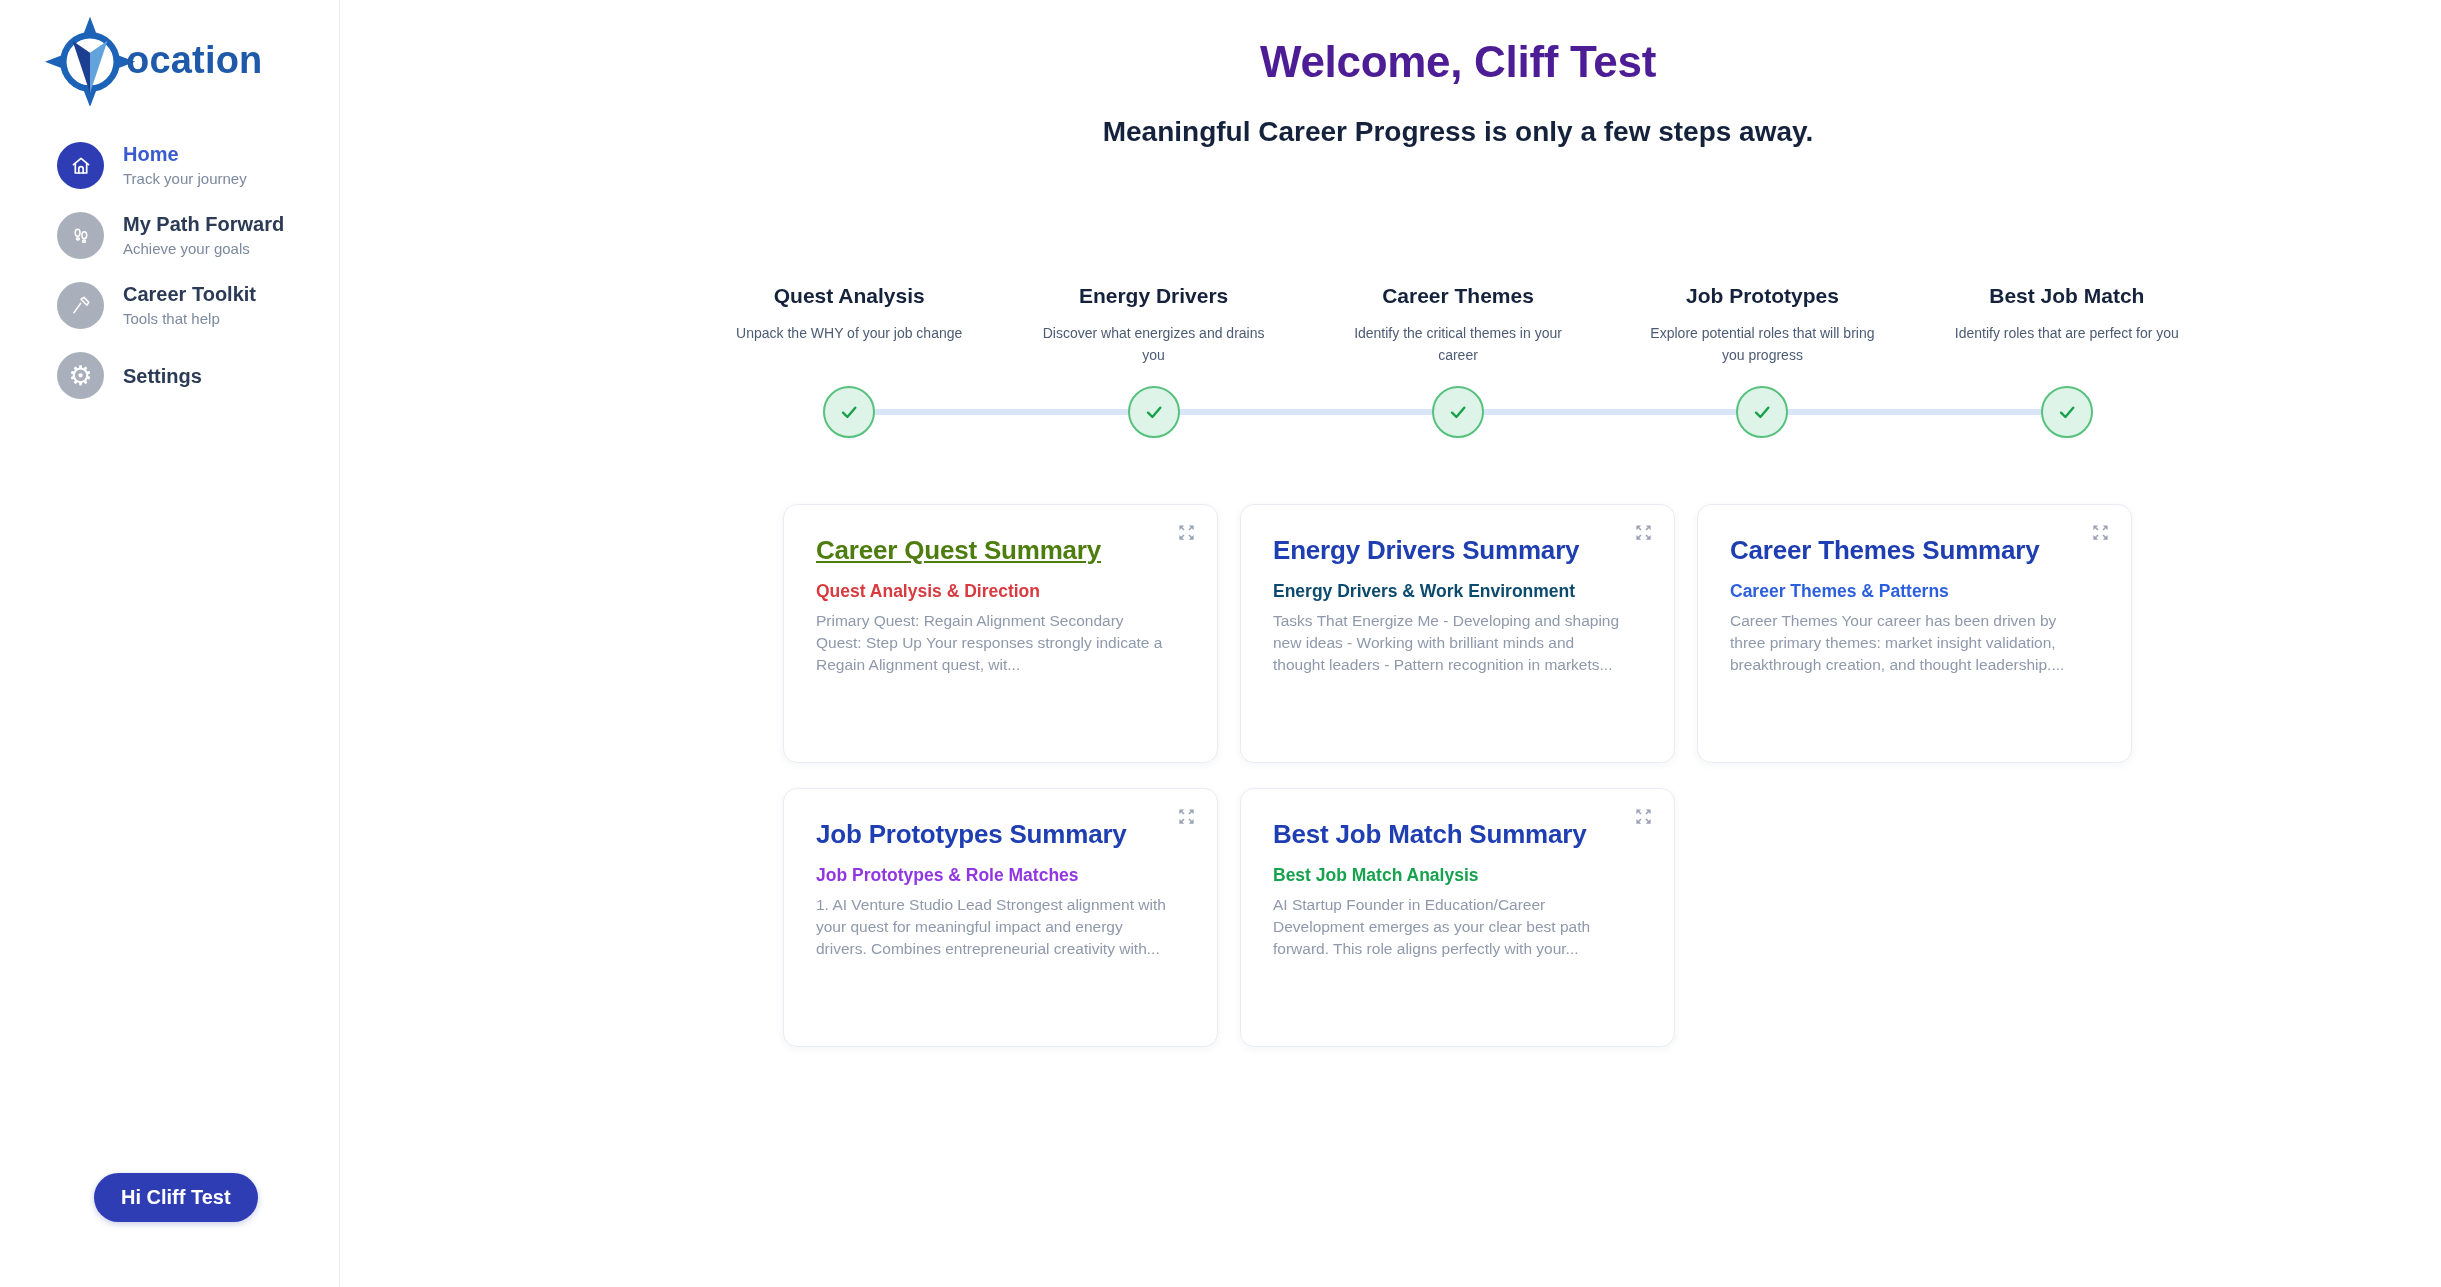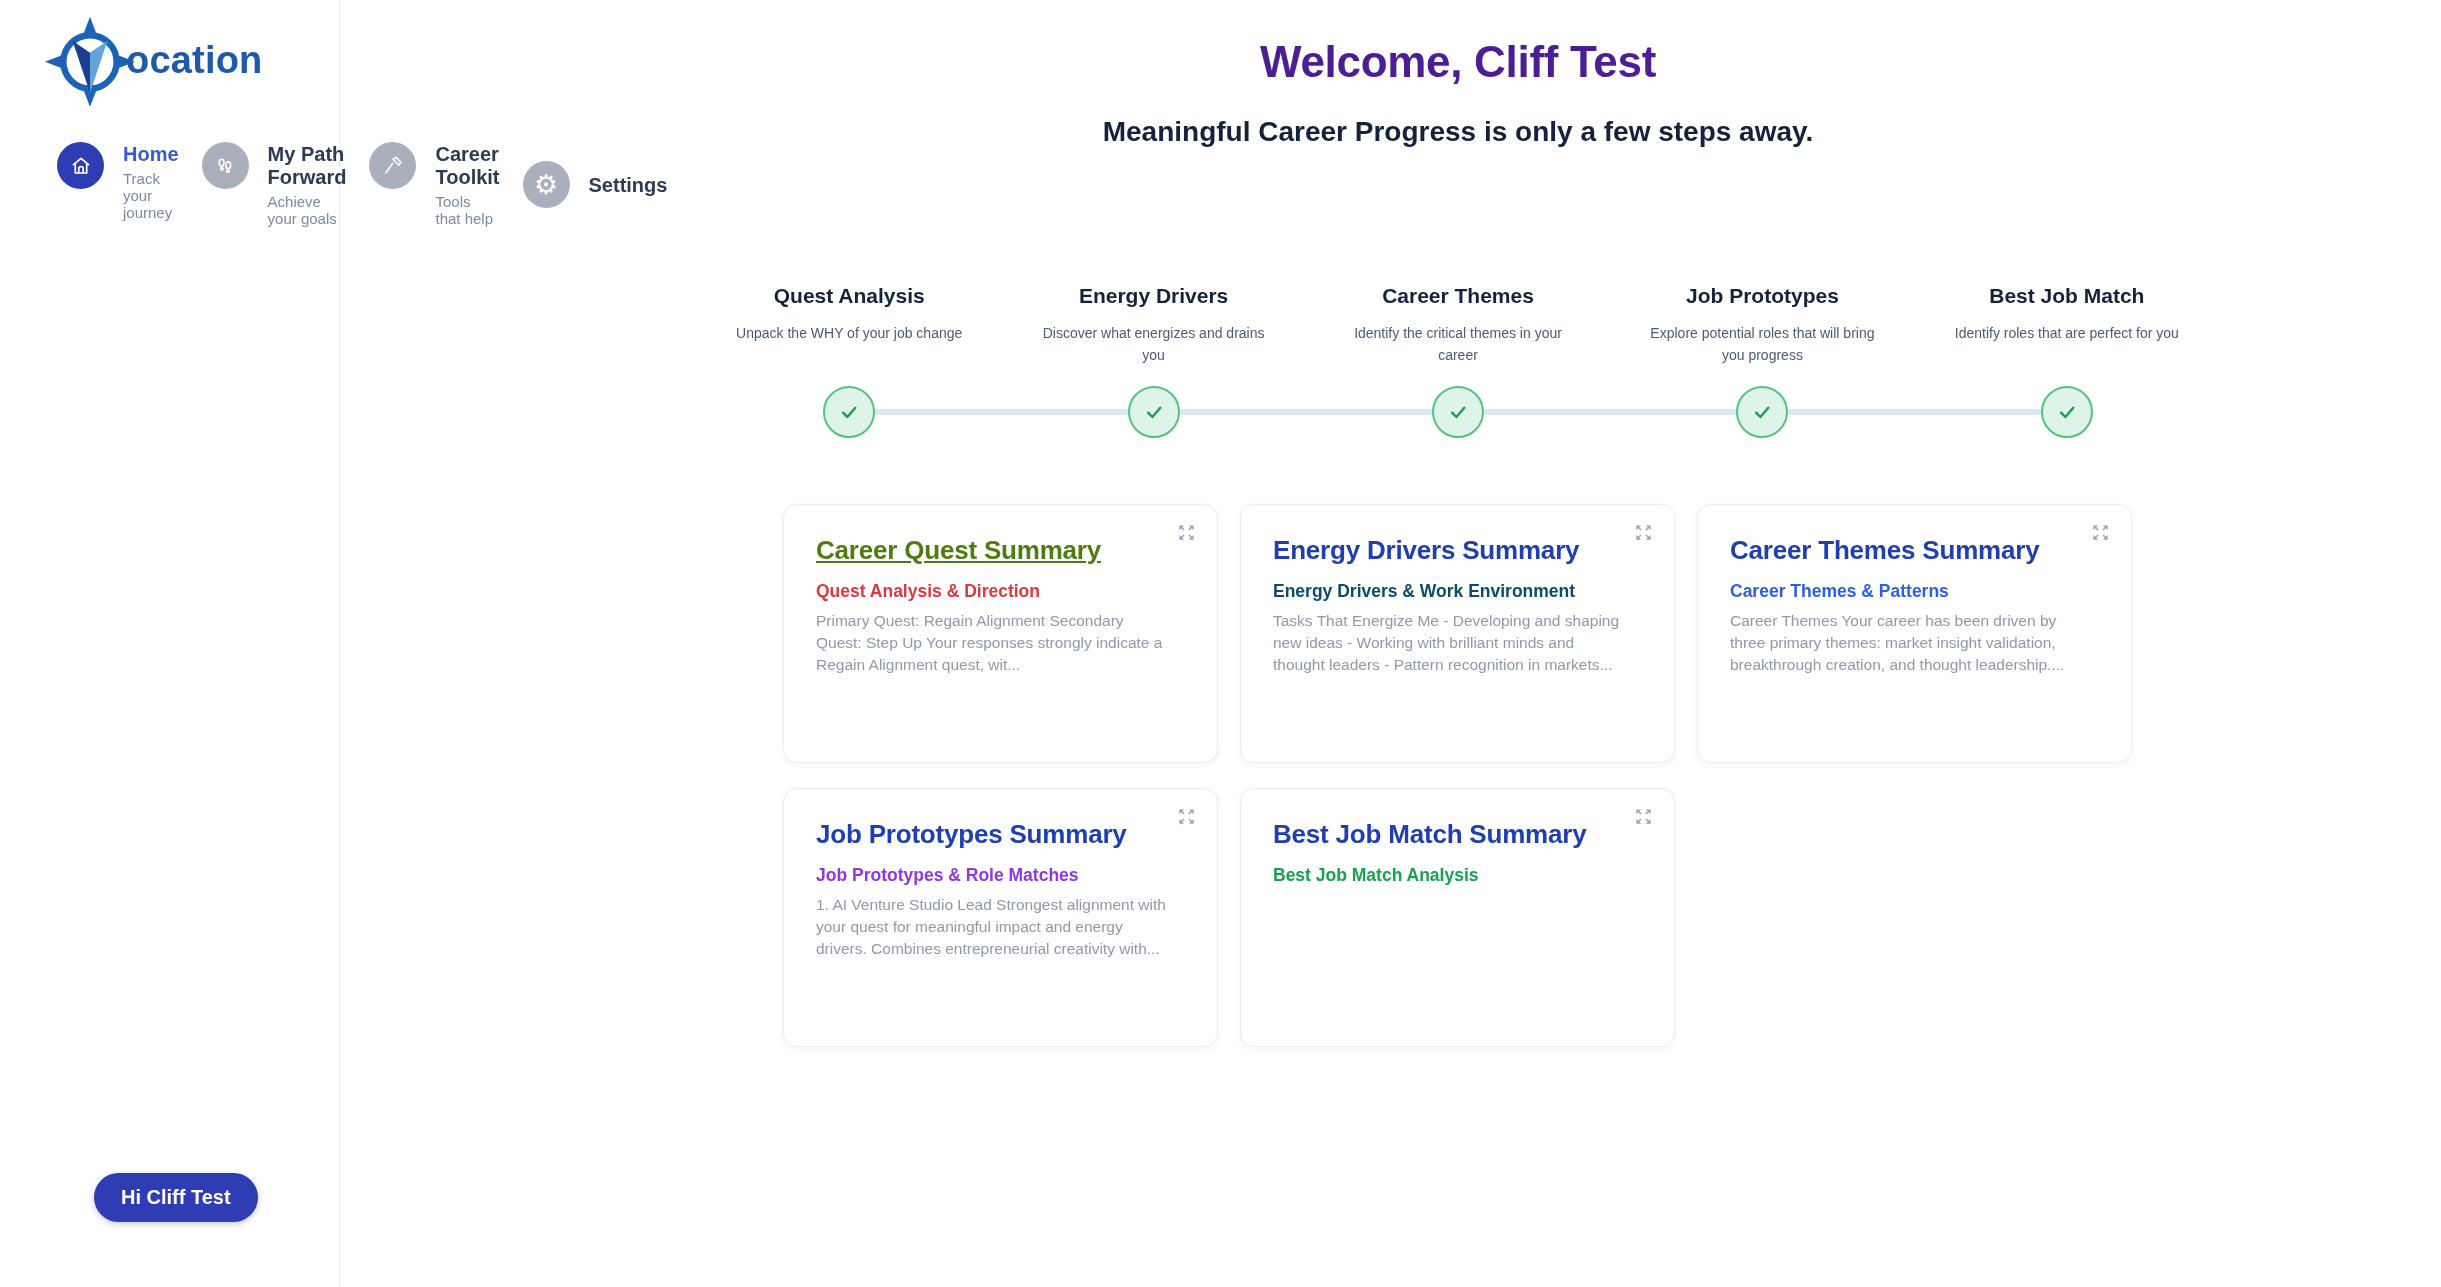--- a/index.html
+++ b/index.html
@@ -7,21 +7,21 @@
          font-family:"Liberation Sans", sans-serif; -webkit-font-smoothing:antialiased; }
   .stage { position:relative; width:2396px; height:1287px; background:#ffffff; }
 
   
   .sidebar { position:absolute; left:0; top:0; width:340px; height:1287px;
              background:#ffffff; border-right:1px solid #e8eaee; box-sizing:border-box; }
   .logo { display:flex; align-items:center; padding:14px 0 0 44px; cursor:pointer; }
   .logo svg { display:block; }
   .logo-text { font-size:38px; font-weight:700; color:#1e5aa9; letter-spacing:0.2px; margin-left:-10px; }
 
-  .nav { margin-top:36px; padding-left:57px; display:flex; flex-direction:row; gap:23px; }
+  .nav { margin-top:36px; padding-left:57px; display:flex; flex-direction:column; gap:23px; }
   .nav-item { display:flex; align-items:flex-start; gap:19px; cursor:pointer; width:250px; }
   .nav-item.center { align-items:center; }
   .nav-ico { flex:0 0 47px; width:47px; height:47px; border-radius:50%; background:#a9b0bc;
              display:flex; align-items:center; justify-content:center; }
   .nav-item.active .nav-ico { background:#2e3db4; }
   .nav-txt { display:flex; flex-direction:column; padding-top:1px; }
   .nav-label { font-size:20px; font-weight:600; color:#2b3a55; line-height:1.15; }
   .nav-item.active .nav-label { color:#3a5bd0; }
   .nav-sub { font-size:15px; color:#7c899e; margin-top:4px; }
   .gear-glyph { font-family:"DejaVu Sans", sans-serif; font-size:27px; color:#ffffff; line-height:1; }
@@ -248,17 +248,18 @@
       </section>
 
       <section class="card">
         <button class="expand-btn">
           <svg width="19" height="19" viewBox="0 0 24 24" fill="#9aa3b4">
               <path d="M15 3l2.3 2.3-2.89 2.87 1.42 1.42L18.7 6.7 21 9V3h-6zM3 9l2.3-2.3 2.87 2.89 1.42-1.42L6.7 5.3 9 3H3v6zm6 12l-2.3-2.3 2.89-2.87-1.42-1.42L5.3 17.3 3 15v6h6zm12-6l-2.3 2.3-2.87-2.89-1.42 1.42 2.89 2.87L15 21h6v-6z"></path>
             </svg>
         </button>
         <h2 class="card-title" style="color: rgb(30, 62, 177);">Best Job Match Summary</h2>
         <div class="card-sub" style="color: rgb(23, 162, 78);">Best Job Match Analysis</div>
+        <p class="card-body">AI Startup Founder in Education/Career Development emerges as your clear best path forward. This role aligns perfectly with your...</p>
       </section>
 
     </div>
   </main>
 </div>
 
 </body></html>

